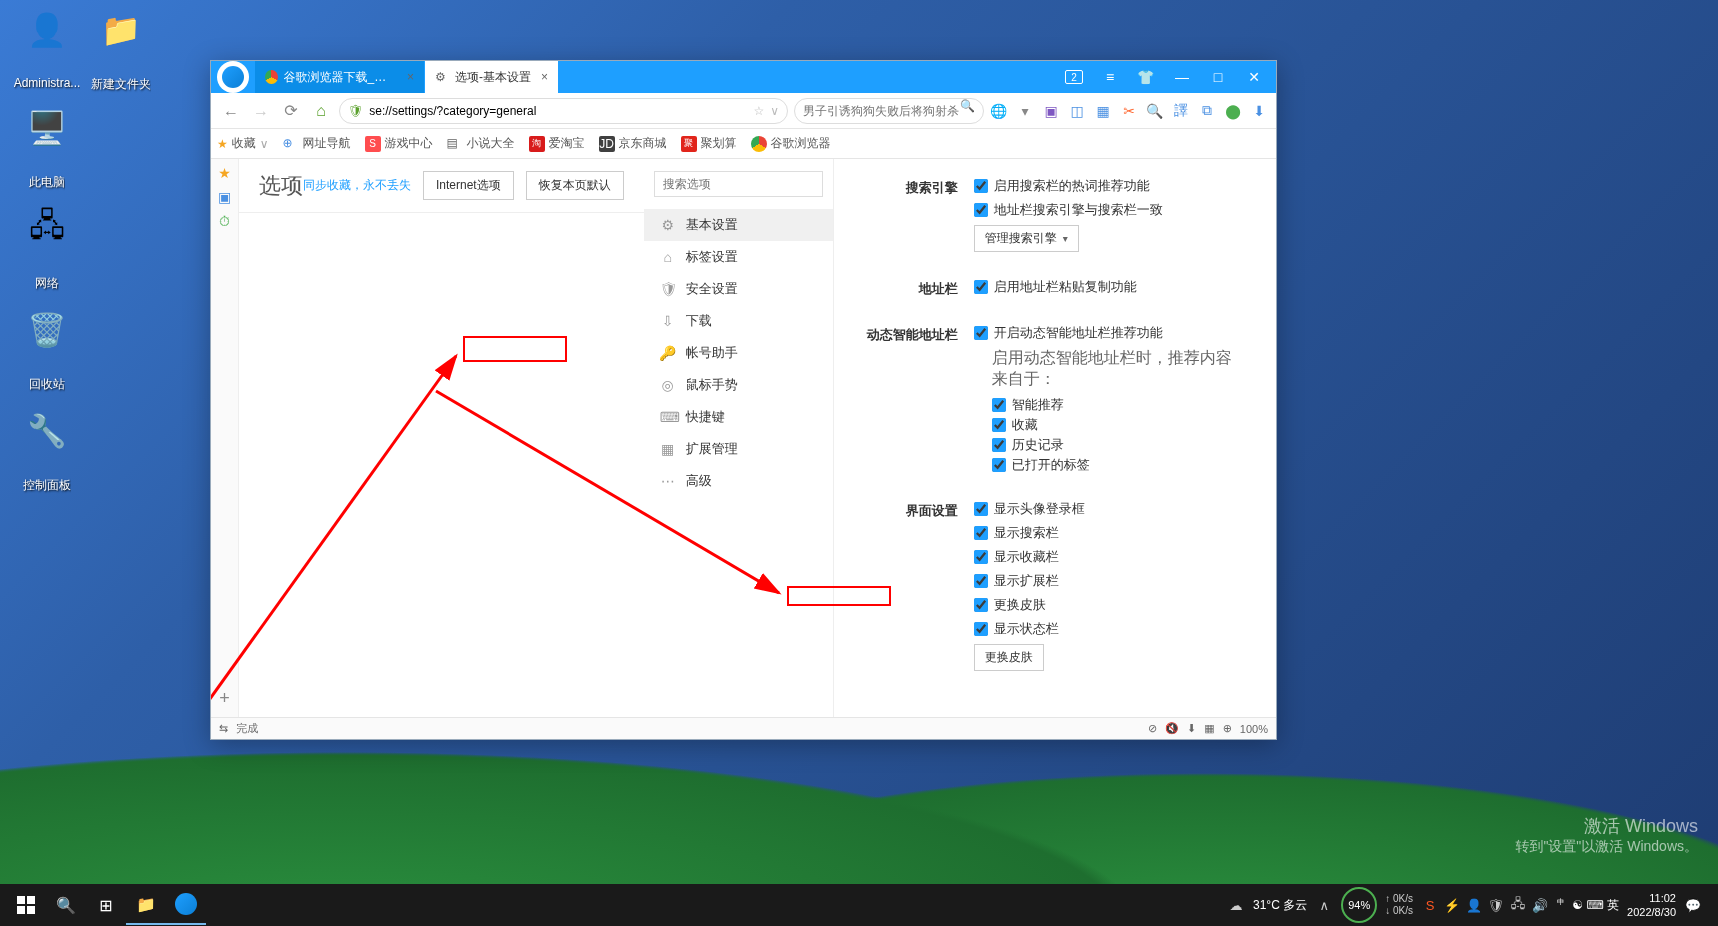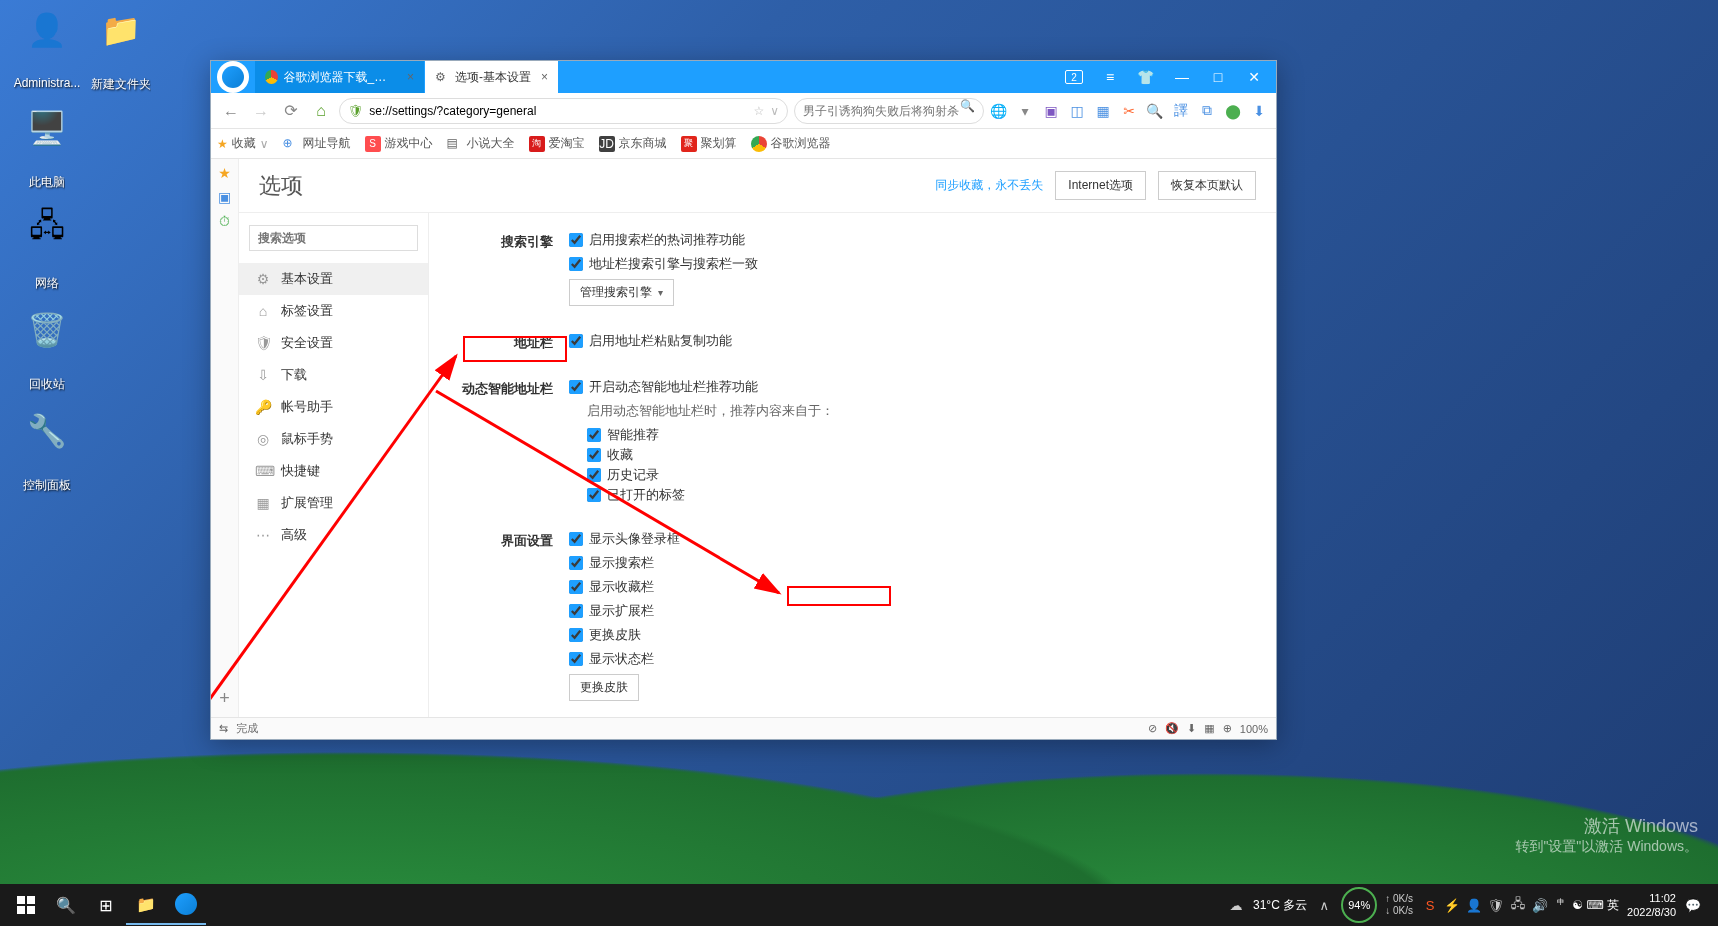--- a/index.html
+++ b/index.html
@@ -70,46 +70,46 @@
 }
 .bm { display: flex; align-items: center; gap: 4px; color: #555; }
 .bm .ico { width: 16px; height: 16px; border-radius: 2px; }
 
 
 .content-area { flex: 1; display: flex; overflow: hidden; }
 .left-rail { width: 28px; background: #fafafa; border-right: 1px solid #eee; display: flex; flex-direction: column; align-items: center; padding-top: 6px; gap: 8px; position: relative; }
 .rail-ico { width: 16px; height: 16px; color: #aaa; font-size: 14px; display:flex; align-items:center; justify-content:center; }
 .rail-plus { position: absolute; bottom: 8px; color: #888; font-size: 18px; }
 
-.page { flex: 1; display: flex; flex-direction: column; overflow: hidden; }
+.page { flex: 1; display: flex; overflow: hidden; }
 .page-header {
   height: 54px; border-bottom: 1px solid #eee; display: flex; align-items: center;
   padding: 0 20px;
 }
 .page-title { font-size: 22px; color: #555; }
 .page-actions { margin-left: auto; display: flex; align-items: center; gap: 12px; }
 .page-link { color: #1e9fff; font-size: 12px; }
 .page-btn { border: 1px solid #ccc; font-size: 12px; padding: 5px 12px; background: #fff; color: #333; }
 
 .page-body { flex: 1; display: flex; overflow: hidden; }
 .settings-nav { width: 190px; border-right: 1px solid #eee; padding-top: 12px; overflow-y: auto; }
 .nav-search { margin: 0 10px 12px; }
-.nav-search input { width: 100%; height: 26px; border: 1px solid #ddd; padding: 4px 8px; font-size: 12px; outline: none; font-weight: bold; }
+.nav-search input { width: 100%; height: 26px; border: 1px solid #ddd; padding: 4px 8px; font-size: 12px; outline: none; }
 .nav-item { height: 32px; display: flex; align-items: center; gap: 10px; padding: 0 16px; font-size: 13px; color: #333; cursor: pointer; }
 .nav-item.active { background: #f0f0f0; }
 .nav-item .nicon { width: 16px; color: #999; font-size: 14px; text-align: center; }
 
 .settings-main { flex: 1; overflow-y: auto; padding: 18px 30px; font-size: 13px; color: #333; }
 .section { display: flex; margin-bottom: 26px; }
 .sec-label { width: 110px; text-align: right; font-weight: bold; color: #333; font-size: 13px; padding-right: 16px; padding-top: 2px; }
 .sec-body { flex: 1; display: flex; flex-direction: column; gap: 6px; }
 .check-line { display: flex; align-items: center; gap: 6px; }
 input[type=checkbox] { width: 14px; height: 14px; accent-color: #1e9fff; }
 .sub-checks { margin-left: 18px; display: flex; flex-direction: column; gap: 2px; }
-.sub-label { font-size: 13px; color: #666; margin-left: 18px; }
+.sub-label { font-size: 16px; color: #666; margin-left: 18px; }
 .sm-btn { border: 1px solid #ccc; background: #fff; padding: 4px 10px; font-size: 12px; display: inline-flex; align-items: center; gap: 6px; color: #333; width: fit-content; }
 .chev { font-size: 10px; color: #666; }
 
 
 .red-box-1 { position: absolute; border: 2px solid #ff0000; left: 252px; top: 275px; width: 104px; height: 26px; pointer-events: none; z-index: 5; }
 .red-box-2 { position: absolute; border: 2px solid #ff0000; left: 576px; top: 525px; width: 104px; height: 20px; pointer-events: none; z-index: 5; }
 .arrow-svg { position: absolute; left: 0; top: 0; pointer-events: none; z-index: 5; }
 
 
 .statusbar {

